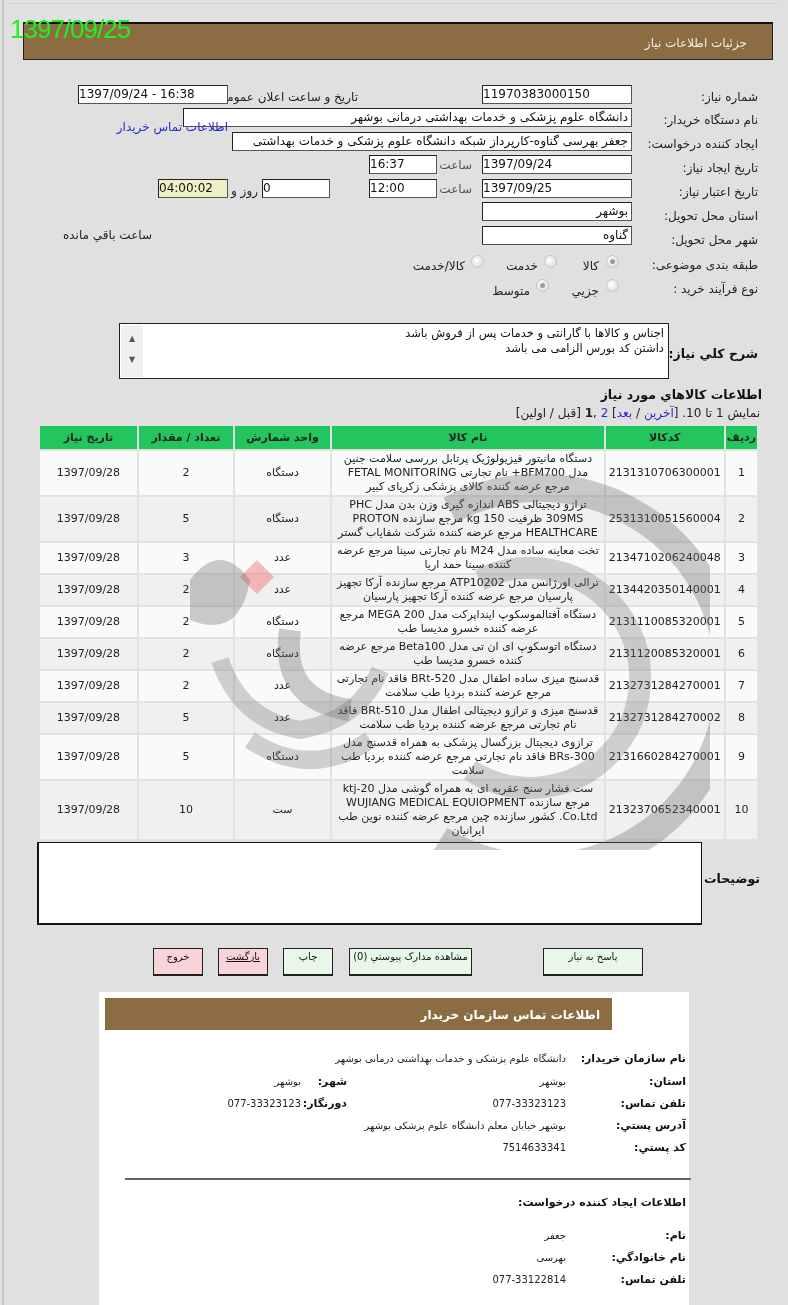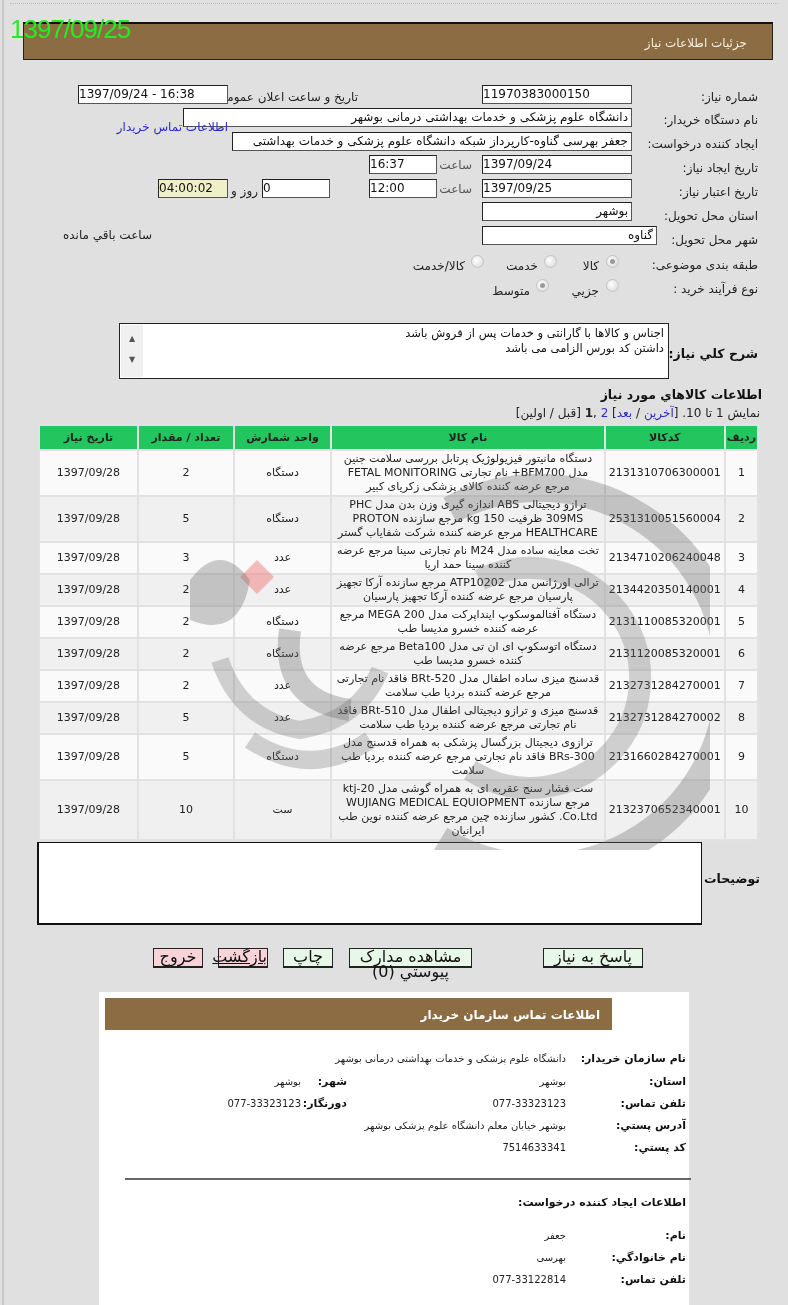--- a/index.html
+++ b/index.html
@@ -38,21 +38,21 @@
   table.items {
     position: absolute; left: 38px; top: 424px; width: 721px; border-collapse: collapse;
     direction: rtl; font-size: 11px; background: #fafafa;
   }
   table.items th { background: #22c55e; height: 25px; font-weight: bold; font-size: 11px; border: 2px solid #e2e2e2; color:#222; }
   table.items td { border: 2px solid #e2e2e2; text-align: center; padding: 1px 3px; line-height: 14px; color:#222; }
   table.items td.name { font-size: 11px; line-height: 14px; }
   table.items tr.alt td { background: #f0f0f0; }
   .watermark { position: absolute; left: 150px; top: 470px; width: 560px; height: 380px; pointer-events: none; z-index: 3; }
   .notes-box { position: absolute; left: 37px; top: 842px; width: 665px; height: 83px; background: #fff; border: 1px solid #111; border-width: 1px 1px 2px 2px; }
-  .btn { position: absolute; height: 20px; border: 1px solid #222; border-bottom-width: 2px; font-size: 16px; text-align: center; line-height: 15px; direction: rtl; }
+  .btn { position: absolute; height: 28px; border: 1px solid #222; border-bottom-width: 2px; font-size: 10px; text-align: center; line-height: 15px; direction: rtl; }
   .btn.green { background: #e8f8e8; }
   .btn.red { background: #f8d4d8; }
   .contact-card { position: absolute; left: 99px; top: 992px; width: 590px; height: 313px; background: #fff; }
   .contact-head { position: absolute; left: 6px; top: 6px; width: 507px; height: 32px; background: #8c6d43; color: #fff; direction: rtl; font-weight: bold; font-size: 12px; padding: 10px 12px 0 0; }
   .c-lbl { position: absolute; direction: rtl; font-weight: bold; font-size: 11px; white-space: nowrap; }
   .c-val { position: absolute; direction: rtl; font-size: 10px; white-space: nowrap; color:#222; }
   .hr { position: absolute; left: 26px; top: 1178px; width: 476px; height: 2px; background: #666; }
 </style>
 </head>
 <body>
@@ -86,21 +86,21 @@
 <div class="lbl" style="right:316px;top:182px;color:#555;">ساعت</div>
 <div class="box" style="left:369px;top:179px;width:68px;">12:00</div>
 <div class="box" style="left:262px;top:179px;width:68px;">0</div>
 <div class="lbl" style="right:530px;top:184px;">روز و</div>
 <div class="box yellow" style="left:158px;top:179px;width:70px;">04:00:02</div>
 <div class="lbl" style="right:636px;top:184px;margin-top:44px;">ساعت باقي مانده</div>
 
 <div class="lbl" style="right:30px;top:209px;">استان محل تحویل:</div>
 <div class="box rtl" style="left:482px;top:202px;width:150px;">بوشهر</div>
 <div class="lbl" style="right:30px;top:233px;">شهر محل تحویل:</div>
-<div class="box rtl" style="left:482px;top:226px;width:175px;">گناوه</div>
+<div class="box rtl" style="left:482px;top:226px;width:150px;">گناوه</div>
 
 <div class="lbl" style="right:30px;top:258px;">طبقه بندی موضوعی:</div>
 <div class="radio on" style="left:606px;top:255px;"></div>
 <div class="lbl" style="right:189px;top:259px;">کالا</div>
 <div class="radio" style="left:544px;top:255px;"></div>
 <div class="lbl" style="right:250px;top:259px;margin-left:36px;">خدمت</div>
 <div class="radio" style="left:471px;top:255px;"></div>
 <div class="lbl" style="right:323px;top:259px;">کالا/خدمت</div>
 
 <div class="lbl" style="right:30px;top:282px;">نوع فرآیند خرید :</div>

